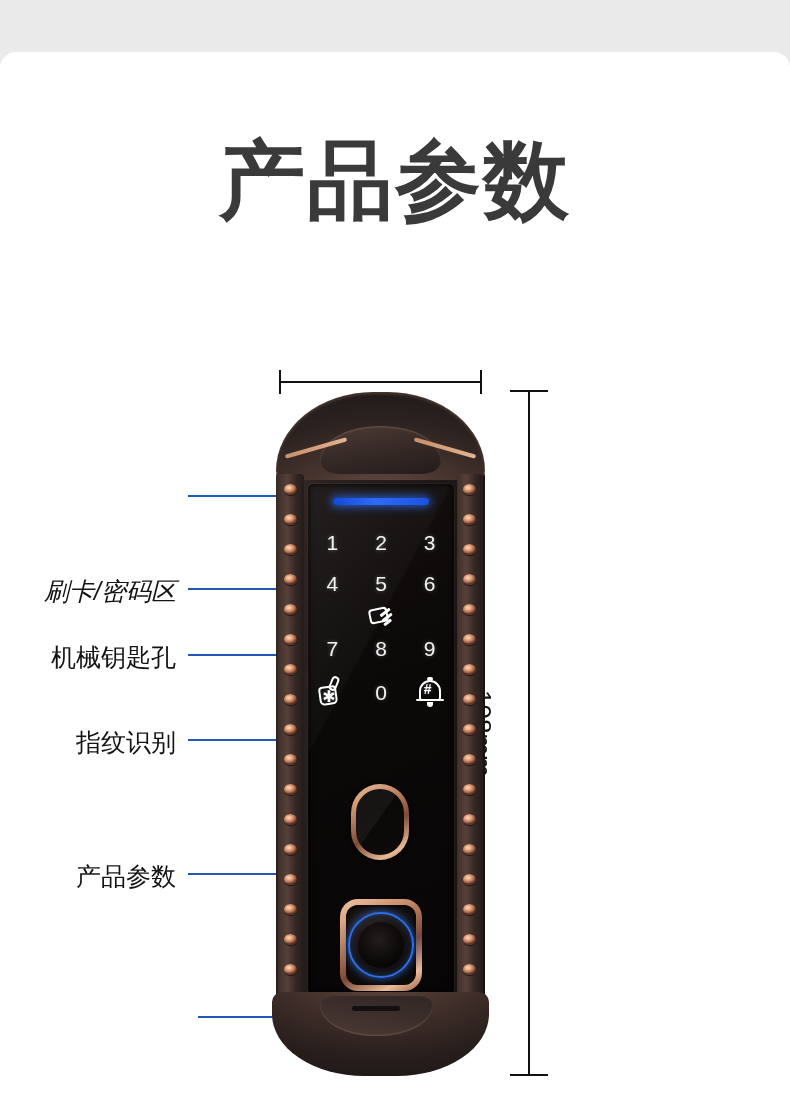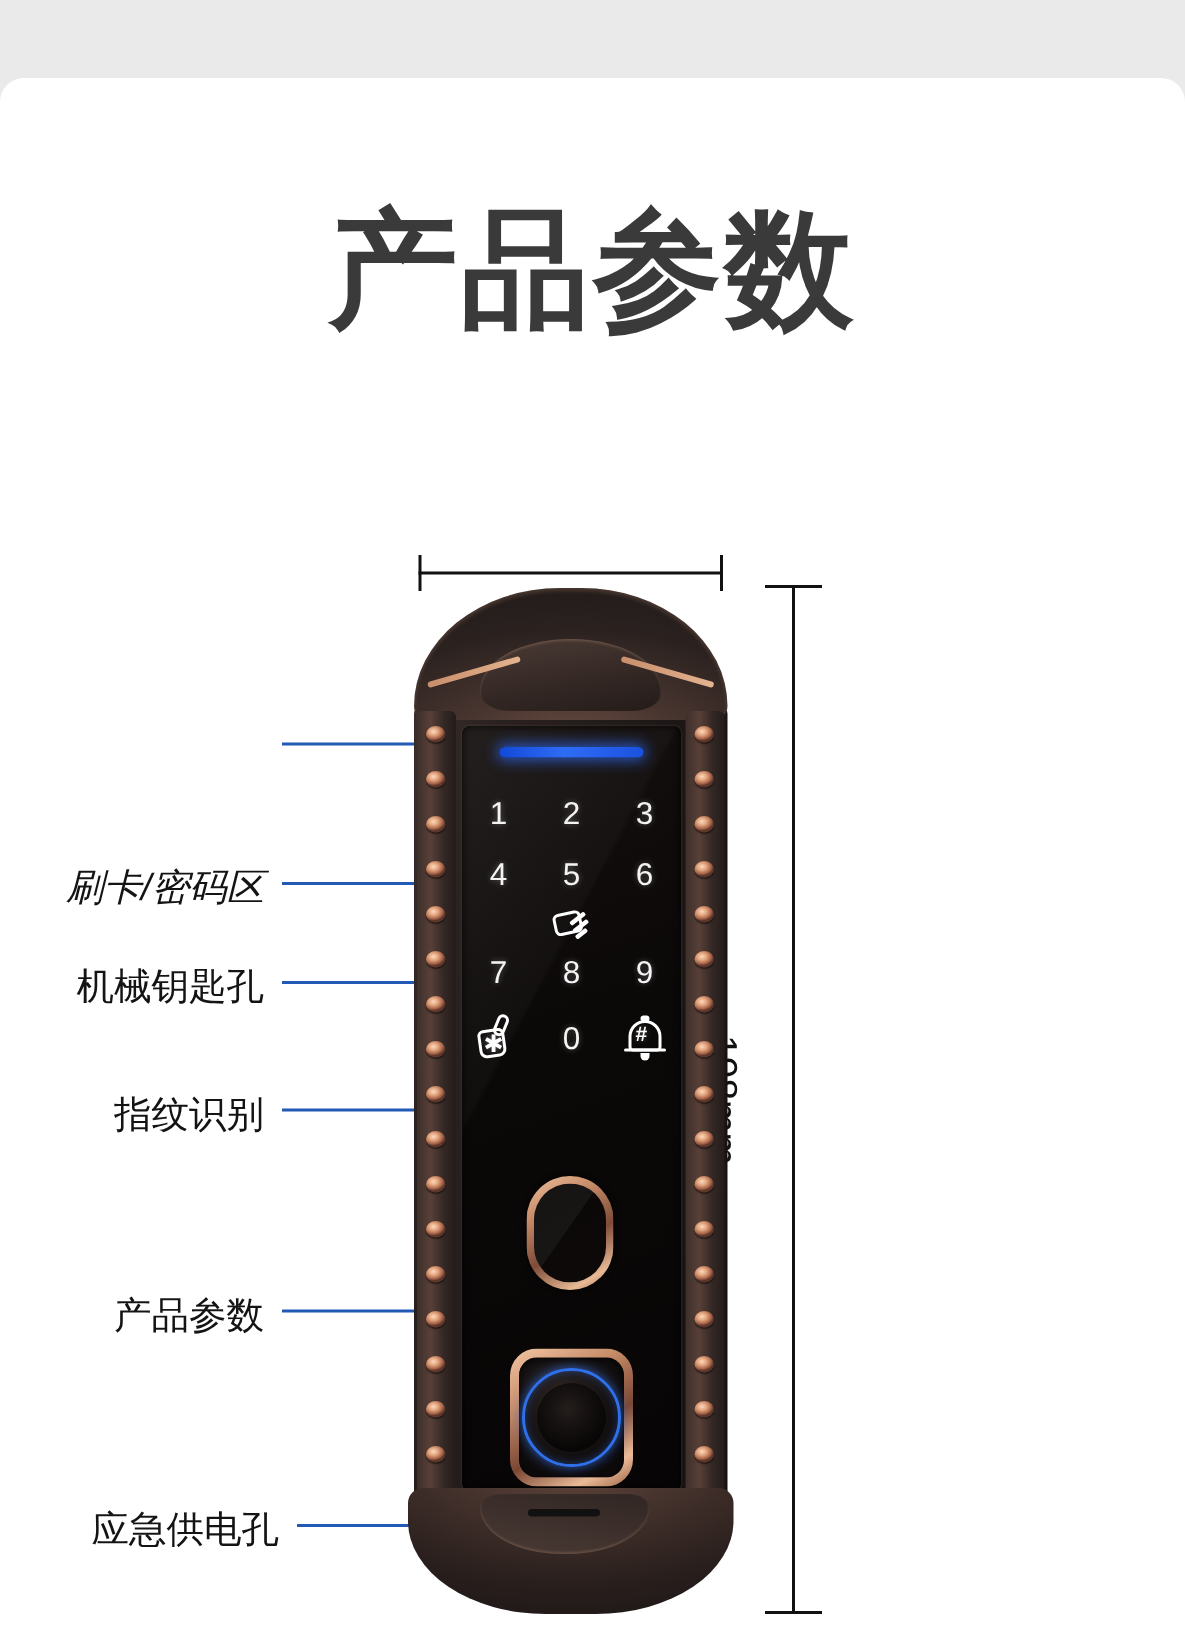--- a/index.html
+++ b/index.html
@@ -306,21 +306,20 @@
   <div class="callout-label" style="left:26px; top:726px; width:150px;">指纹识别</div>
   <div class="leader" style="left:188px; top:739px; width:106px;"></div>
   <div class="leader" style="left:294px; top:739px; width:84px;"></div>
   <div class="leader-dot" style="left:375px; top:739px;"></div>
 
   <div class="callout-label" style="left:26px; top:860px; width:150px;">产品参数</div>
   <div class="leader" style="left:188px; top:873px; width:106px;"></div>
   <div class="leader" style="left:294px; top:873px; width:80px;"></div>
   <div class="leader-dot" style="left:371px; top:873px;"></div>
 
-  <div class="callout-label" style="left:26px; top:1003px; width:160px;">应急供电孔</div>
   <div class="leader" style="left:198px; top:1016px; width:96px;"></div>
   <div class="leader" style="left:294px; top:1016px; width:88px;"></div>
   <div class="leader-dot" style="left:379px; top:1016px;"></div>
 
   <div id="lock">
 
     <div class="plate">
 
       <div class="body-main"></div>
 

